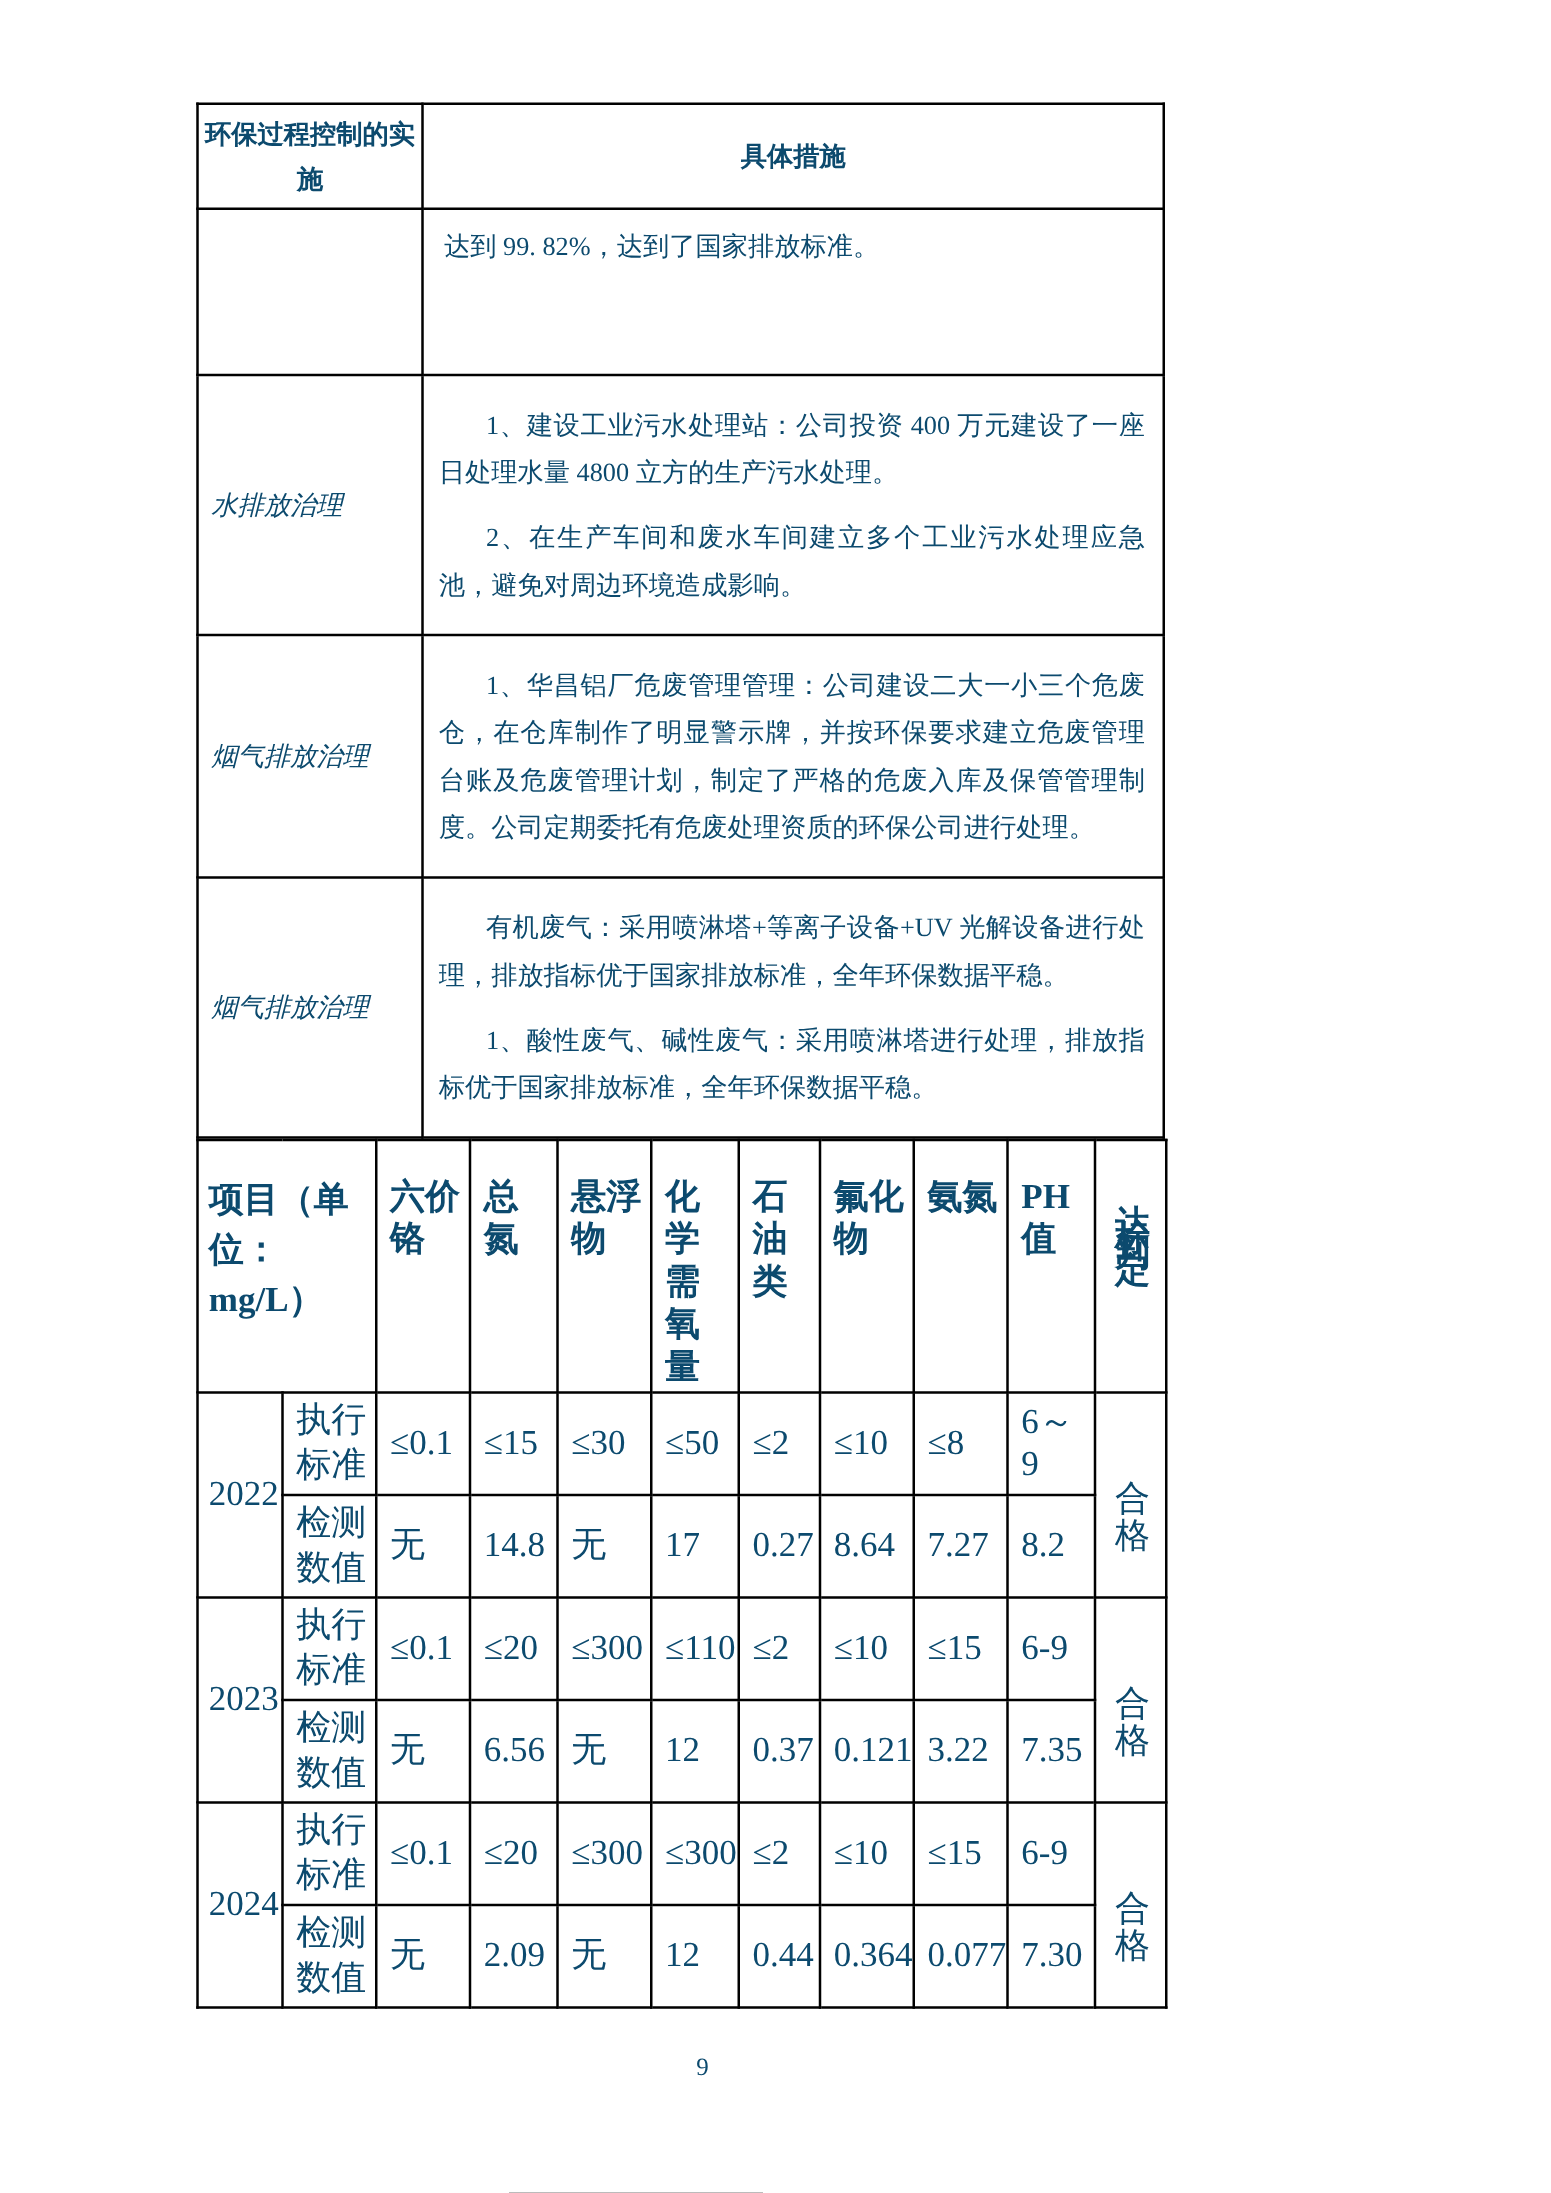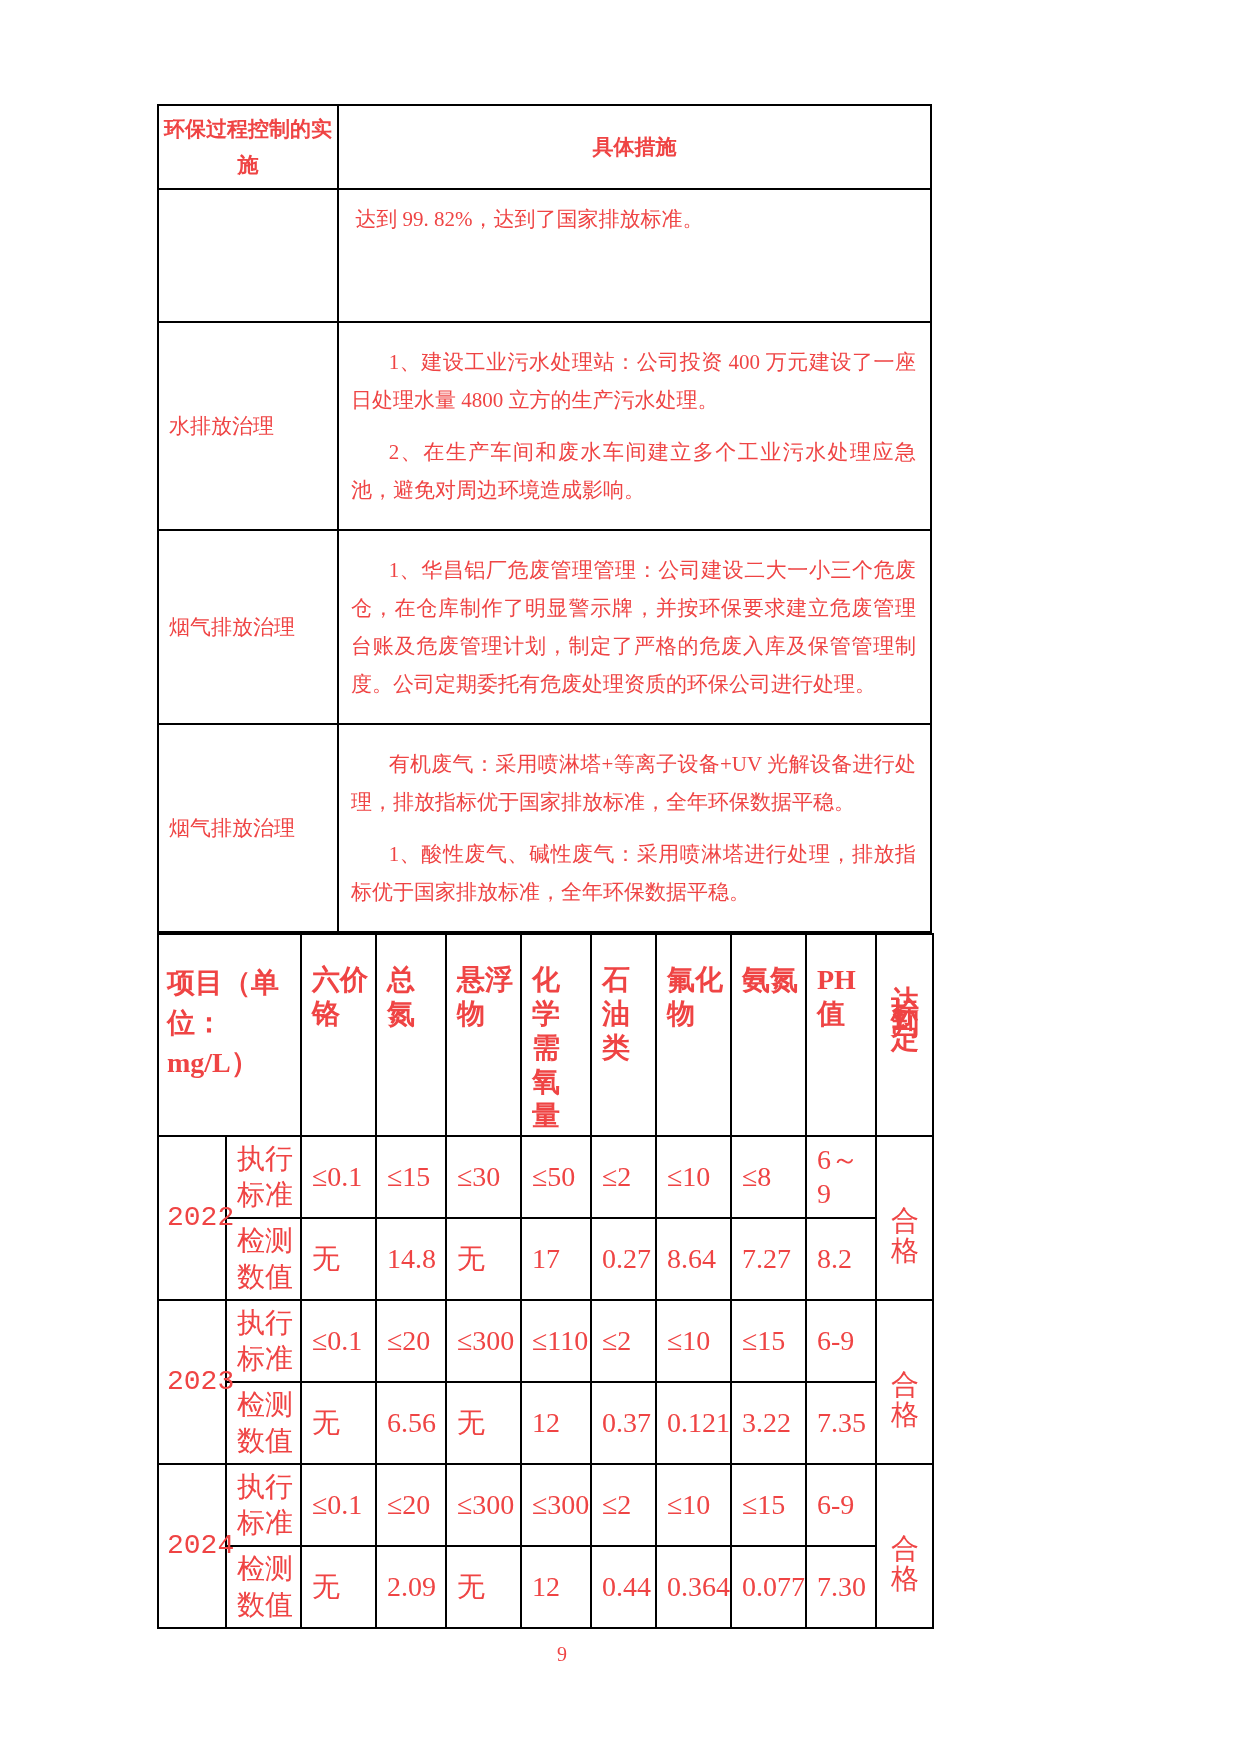--- a/index.html
+++ b/index.html
@@ -1,32 +1,32 @@
 <!DOCTYPE html>
 <html><head>
 <meta charset="utf-8">
 <style>
   html,body { margin:0; padding:0; background:#888; }
   .page {
     width:1241px; height:1754px; background:#ffffff; margin:0 auto;
     position:relative; box-sizing:border-box;
-    padding:104px 156px 0 157px;
+    padding:82px 156px 0 157px;
     font-family:"Liberation Serif","DejaVu Serif",serif;
-    color:#ef4444;
+    color:#0c4a6e;
   }
   table { border-collapse:collapse; table-layout:fixed; width:775px; }
   td,th { border:2px solid #000; box-sizing:border-box; font-weight:normal; padding:0; }
 
   
   .t1 { font-size:21px; }
   .t1 .hdr { font-weight:bold; text-align:center; line-height:36px; }
   .t1 .hdr-left { height:84px; }
   .t1 .label-cell {
     width:180px; vertical-align:middle; text-align:left;
-    padding:4px 10px; line-height:40px;
+    padding:4px 10px; line-height:40px;font-style:italic;
   }
   .t1 .content-cell {
     vertical-align:middle; text-align:justify;
     padding:6px 14px 6px 12px; line-height:38px;
   }
   .t1 .content-top { vertical-align:top; }
   .t1 .para { margin:14px 0; text-indent:1.8em; }
   .t1 .para.no-indent { text-indent:0.2em; margin-top:4px; }
 
   
@@ -41,21 +41,21 @@
     margin-top:8px; margin-bottom:8px; line-height:30px;
   }
 
   
   .t2 { font-size:28px; line-height:34px; }
   .t2 th, .t2 td { text-align:left; padding:2px 4px 2px 10px; }
   .t2 .head-row th { font-weight:bold; vertical-align:top; padding-top:28px; }
   .t2 .head-row { height:147px; }
   .t2 .proj-hdr { vertical-align:middle; padding:4px 8px 40px 8px; line-height:40px; }
   .t2 .sub-row { height:82px; }
-  .t2 .year-cell { text-align:right; padding-left:8px; vertical-align:middle;font-family:Liberation Mono, monospace; }
+  .t2 .year-cell { text-align:right; padding-left:8px; vertical-align:middle; }
   .t2 .rowlabel-cell { vertical-align:middle; line-height:36px; }
   .t2 .vert-cell { text-align:center; vertical-align:middle; padding:6px 0; }
   .t2 .vert {
     writing-mode:vertical-rl; text-orientation:upright;
     display:inline-block; margin:0 auto;
   }
   .t2 .vert-head { letter-spacing:12px; font-weight:bold; }
   .t2 .vert-verdict { letter-spacing:30px; }
 
   .page-number {

